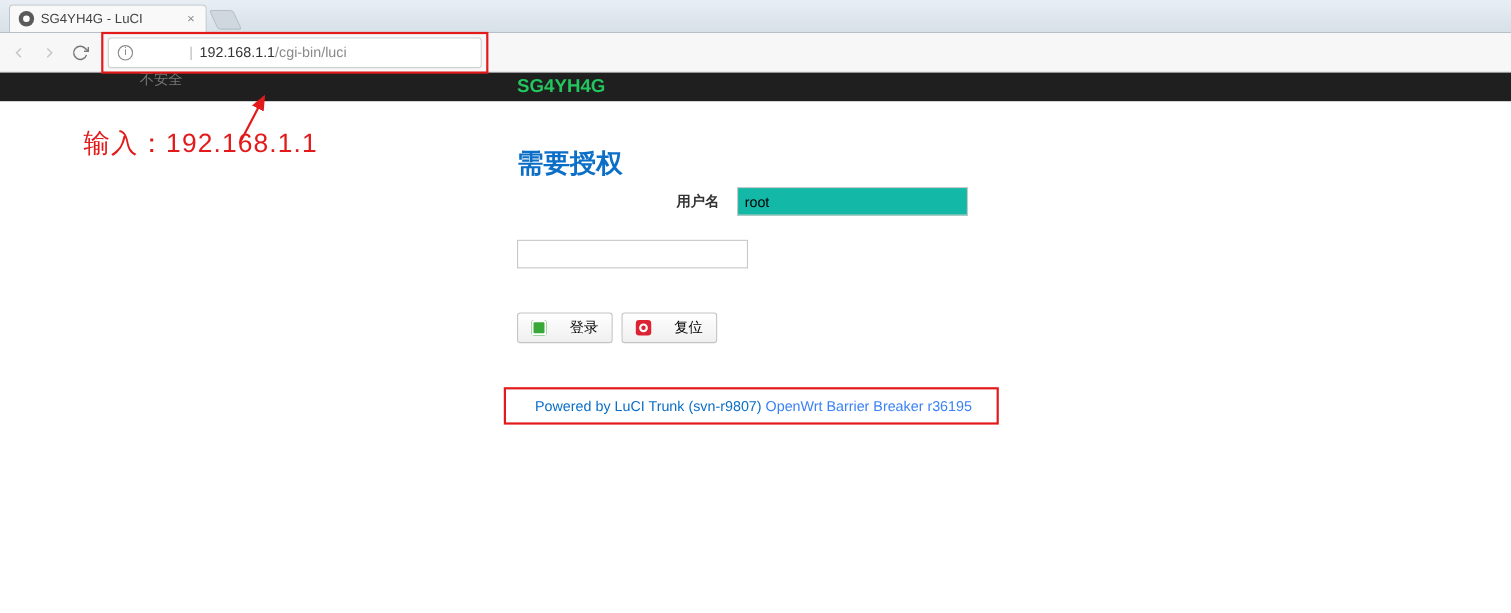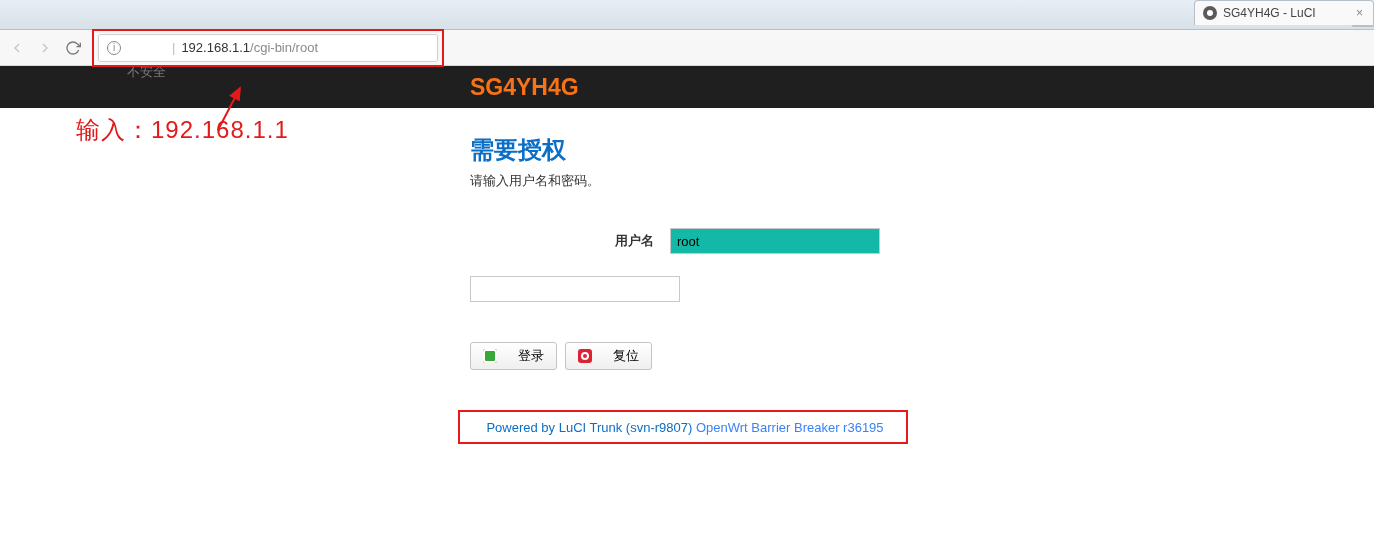--- a/index.html
+++ b/index.html
@@ -14,21 +14,20 @@
   }
 
   
   .tab-strip {
     height: 30px;
     background: linear-gradient(#e8eef4, #d8e0e8);
     display: flex;
     align-items: flex-end;
     padding-left: 8px;
     border-bottom: 1px solid #b7c0c7;
-    flex-direction: column;
   }
   .tab {
     background: #f9f9f9;
     border: 1px solid #b7c0c7;
     border-bottom: none;
     border-top-left-radius: 4px;
     border-top-right-radius: 4px;
     padding: 5px 10px 5px 8px;
     display: flex;
     align-items: center;
@@ -108,35 +107,36 @@
   .highlight-box-url {
     position:absolute;
     left:-6px; top:-5px;
     width: 352px; height: 38px;
     border: 2px solid #e21a1a;
     pointer-events:none;
   }
 
   
   .page-header {
-    height: 42px;
+    height: 26px;
     background: #1f1f1f;
-    color: #f97316;
-    font-size: 23px;
+    color: #22c55e;
+    font-size: 17px;
     font-weight: bold;
     display:flex;
     align-items:center;
     padding-left: 470px;
   }
 
   
   .content {
     position: relative;
     padding: 26px 0 0 470px;
     color:#333;
+    margin-top:14px;
   }
   .auth-title{
     color:#0b6ec7;
     font-size:24px;
     font-weight:bold;
     margin-bottom:6px;
   }
   .auth-sub{
     font-size:13px;
     color:#333;
@@ -249,33 +249,32 @@
     <svg viewBox="0 0 24 24" fill="none" stroke="currentColor" stroke-width="2">
         <path d="M23 4v6h-6"></path>
         <path d="M20.49 15a9 9 0 1 1-2.12-9.36L23 10"></path>
       </svg>
   </div>
   <div class="addr-wrap">
     <div class="addr">
       <span class="insecure-icon">i</span>
       <span class="insecure-text">不安全</span>
       <span class="addr-sep">|</span>
-      <span class="addr-url"><span>192.168.1.1</span><span class="path">/cgi-bin/root</span></span>
+      <span class="addr-url"><span>192.168.1.1</span><span class="path">/cgi-bin/luci</span></span>
     </div>
     <div class="highlight-box-url"></div>
   </div>
 </div>
 
 <div class="page-header">
   <span>SG4YH4G</span>
 </div>
 
 <div class="content">
   <div class="auth-title">需要授权</div>
-  <div class="auth-sub">请输入用户名和密码。</div>
 
   <div class="form-row">
     <div class="form-label">用户名</div>
     <input class="text-input user" type="text" value="root" style="">
   </div>
 
   <div class="form-row">
     <input class="text-input" type="password" value="" style="">
   </div>
 

